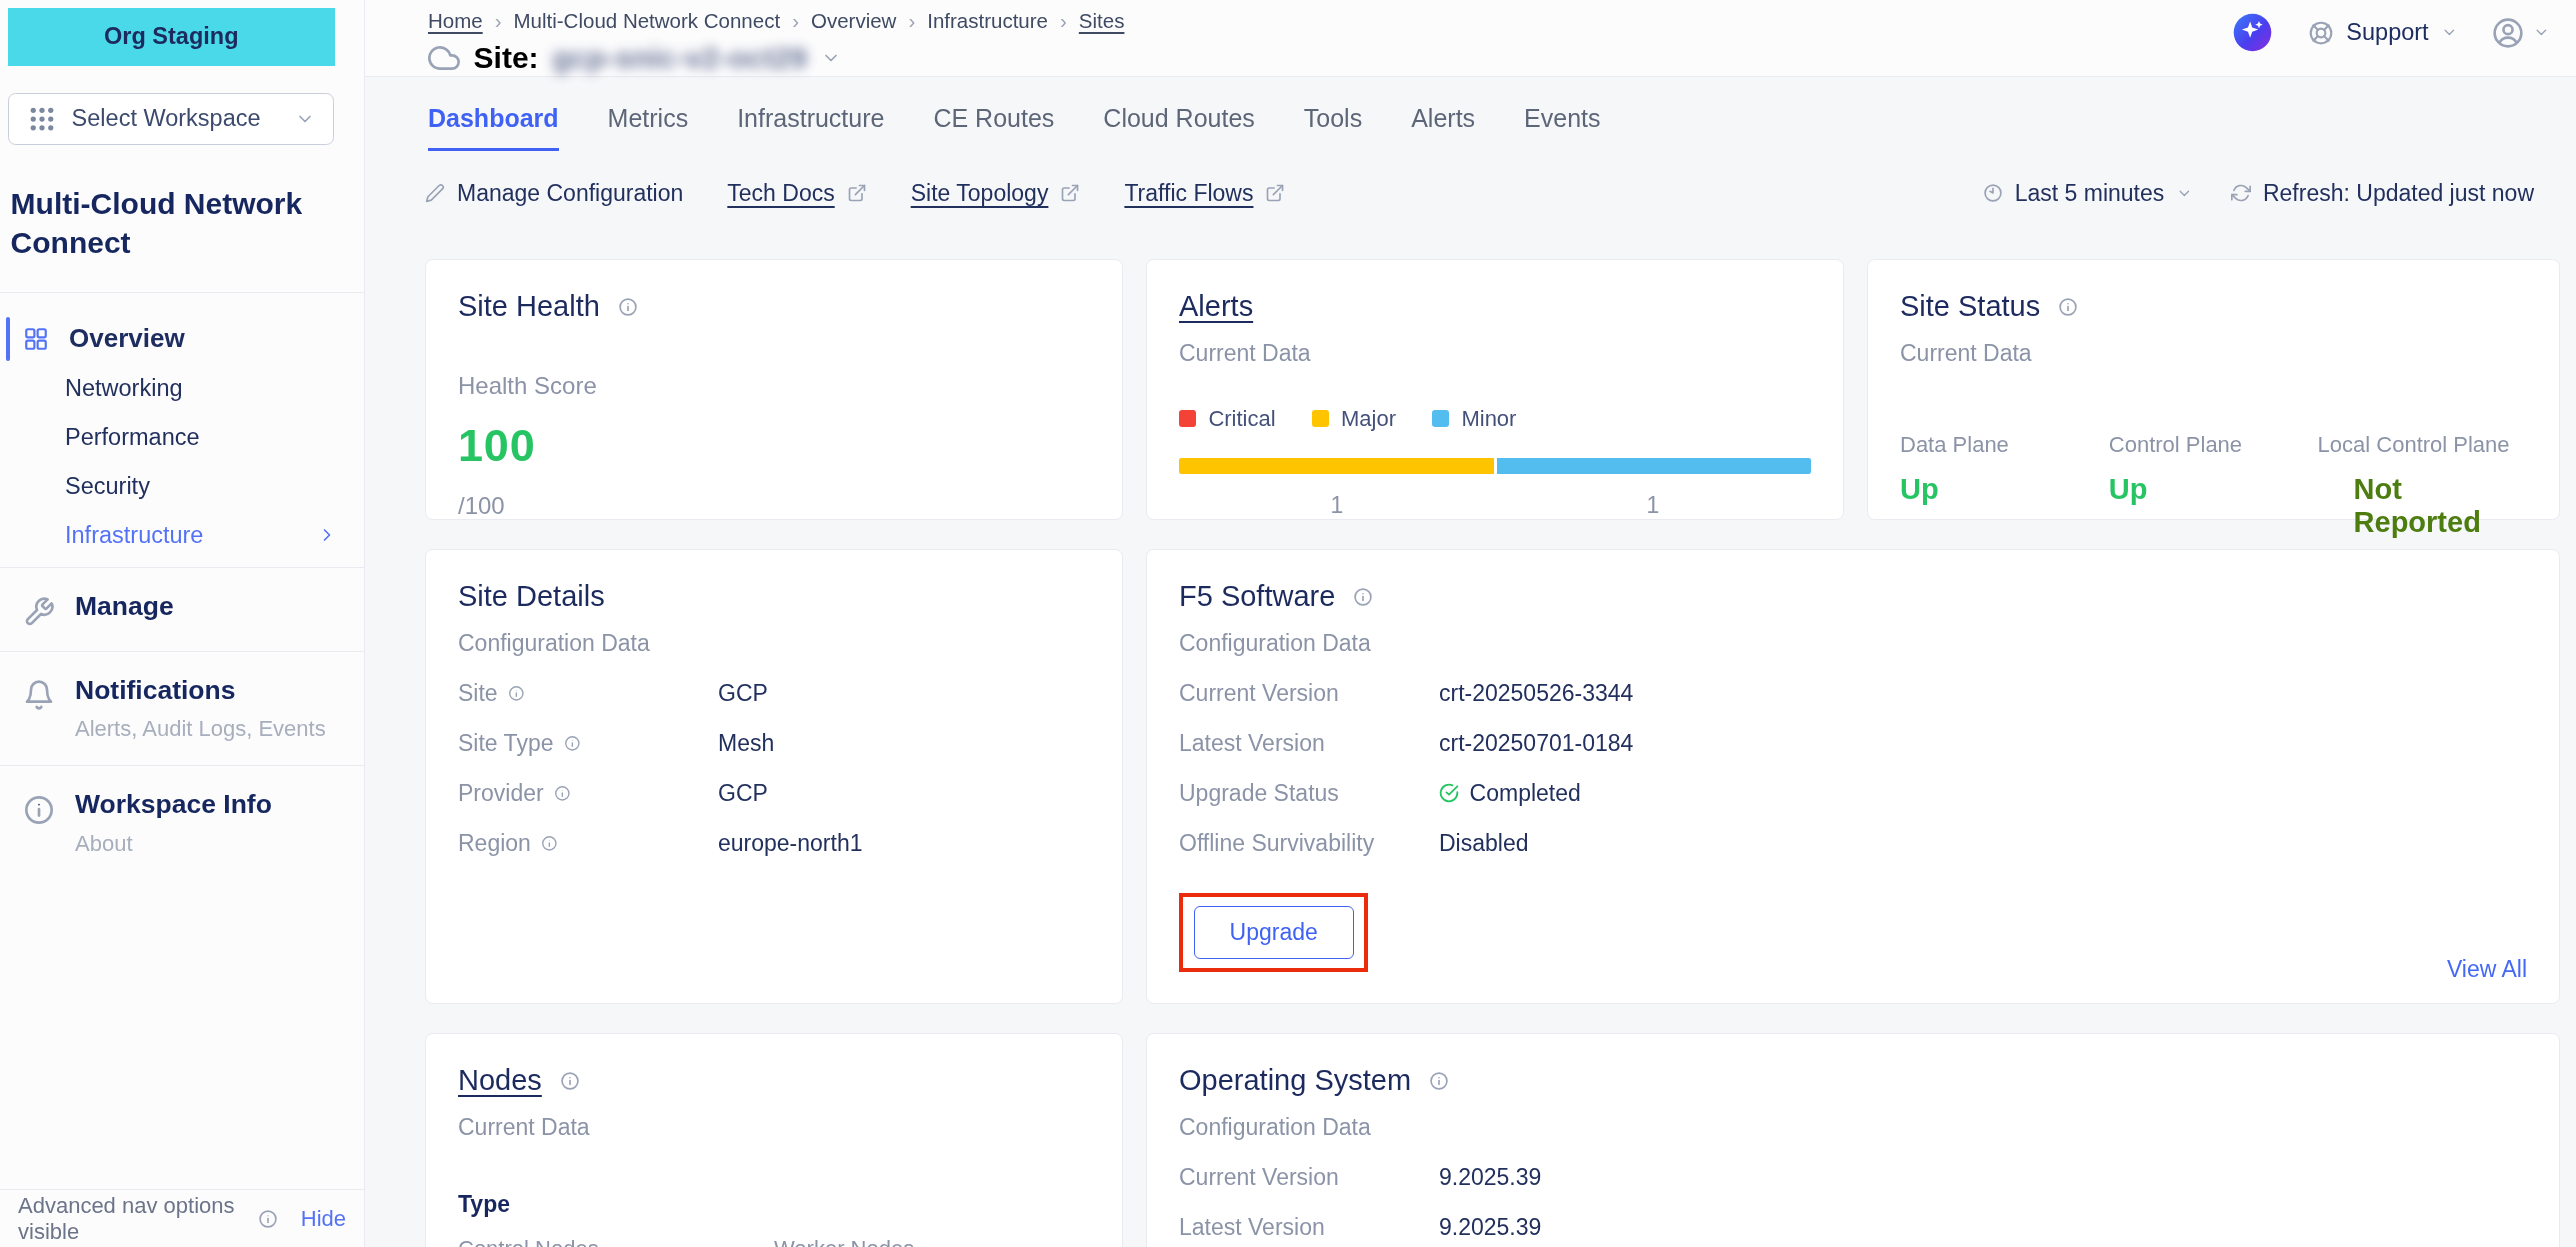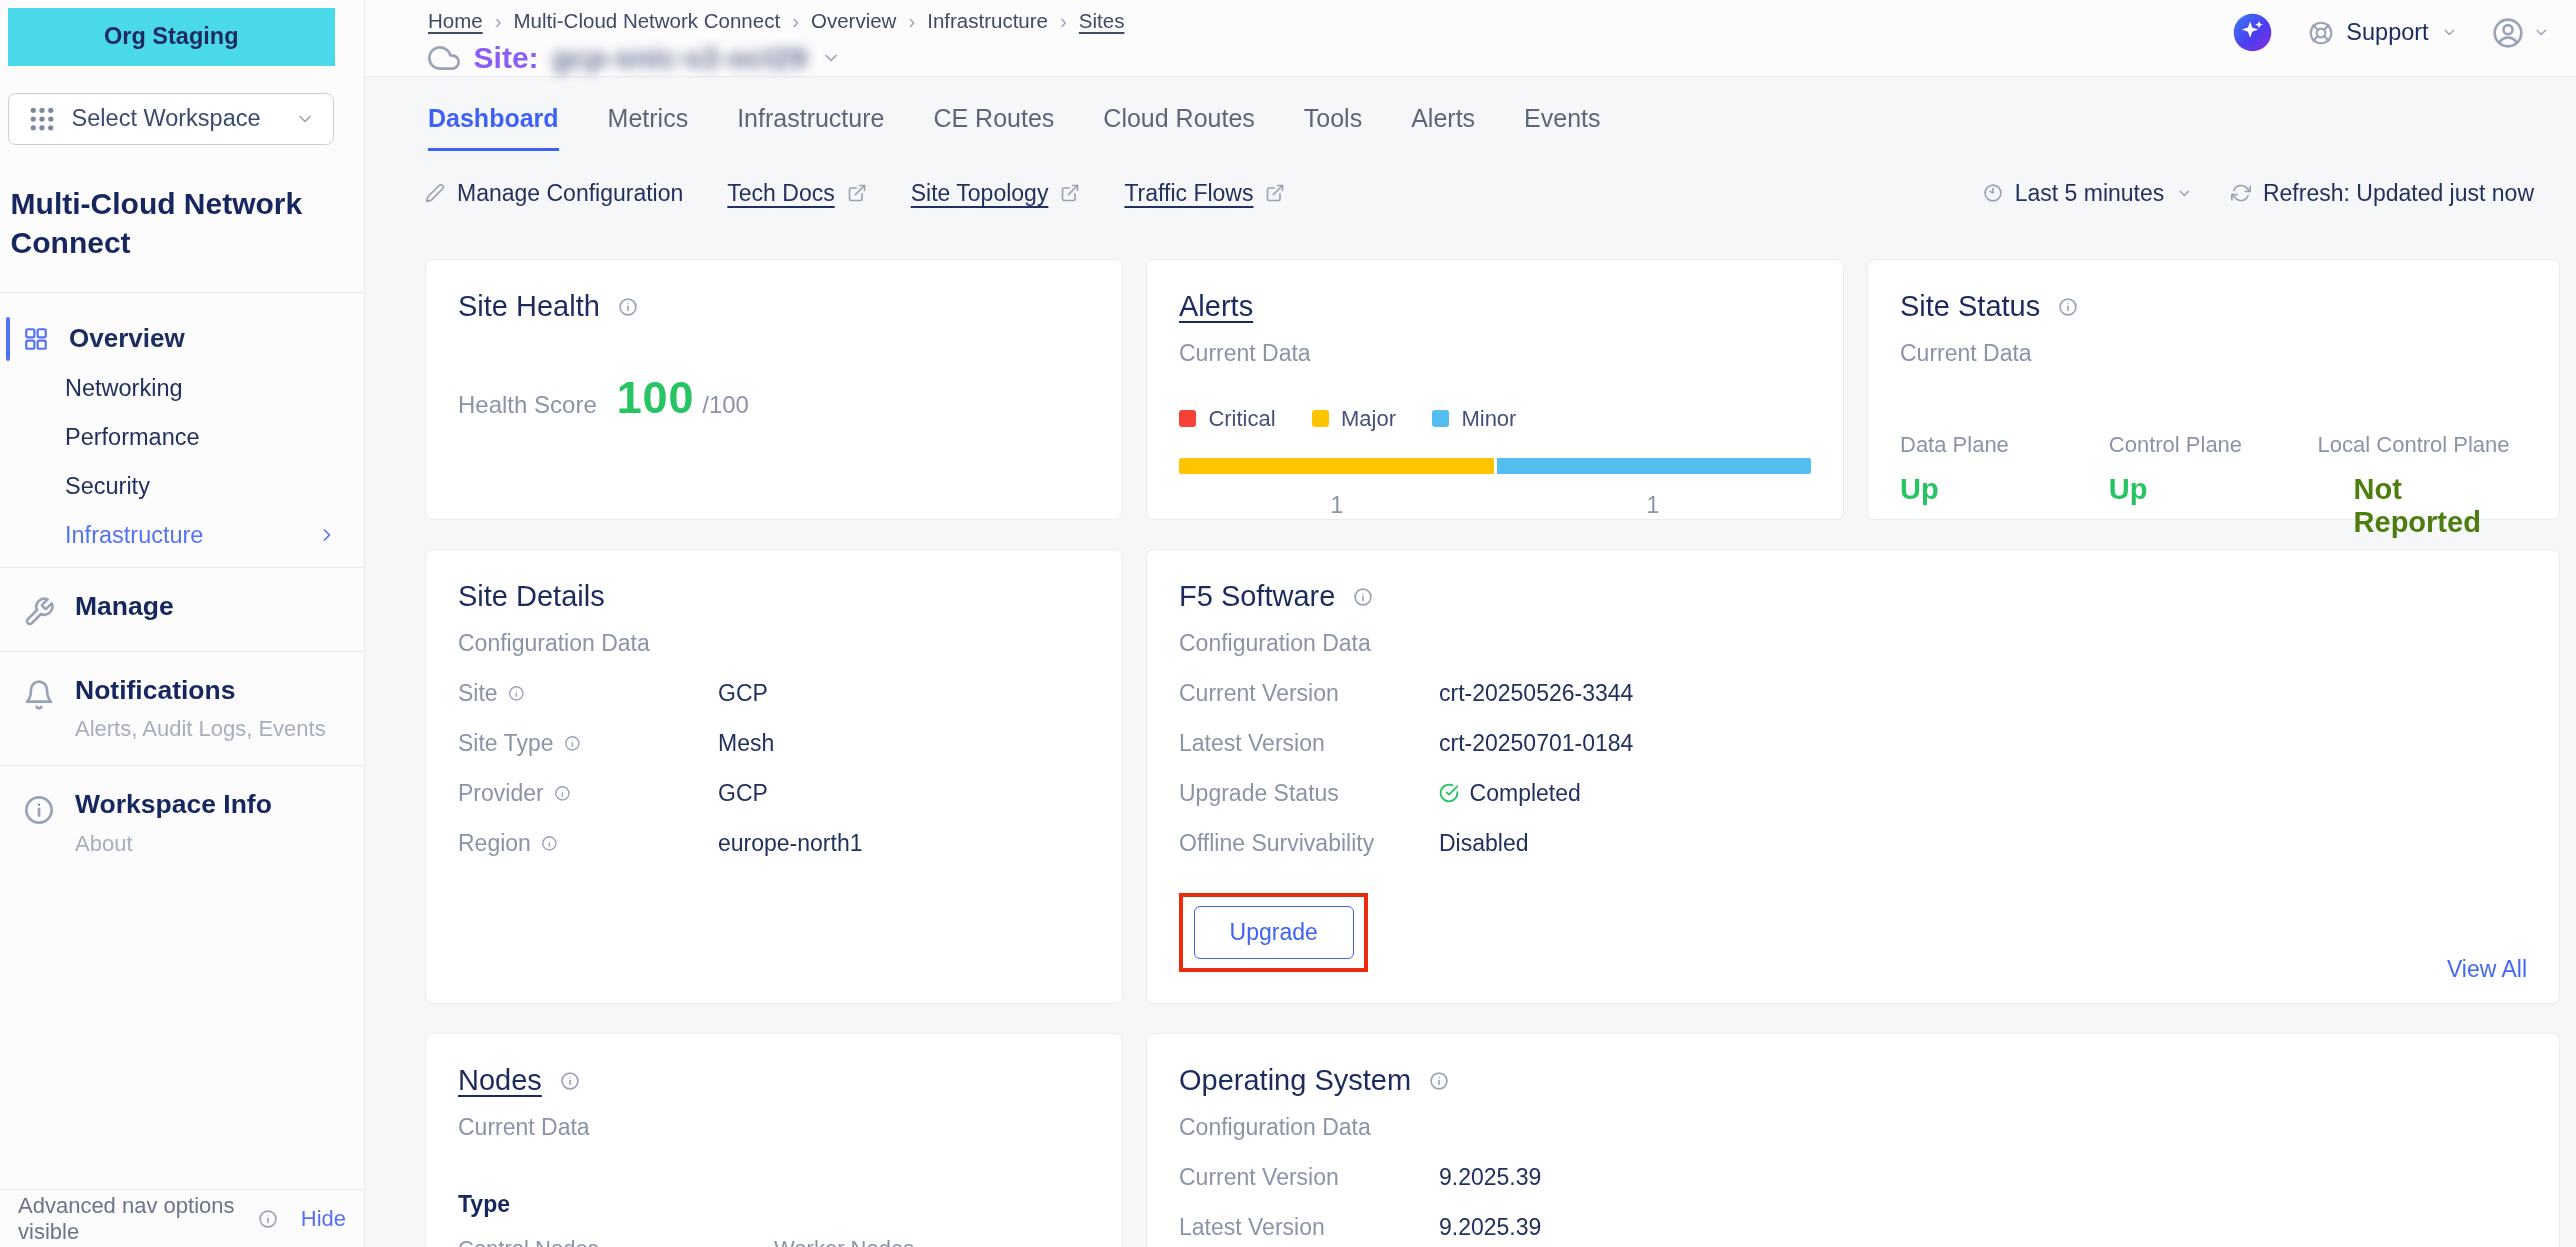--- a/index.html
+++ b/index.html
@@ -36,21 +36,21 @@
   .sb-footer .hide{color:var(--blue2);margin-left:10.6px;cursor:pointer;}
 
   
   .main{flex:1;display:flex;flex-direction:column;min-width:0;}
   .topbar{height:77px;background:var(--panel);border-bottom:0.8px solid var(--line);position:relative;padding:9px 0 0 63px;}
   .crumbs{display:flex;align-items:center;gap:12px;font-size:20.5px;color:#3f4a63;}
   .crumb{cursor:pointer;}
   .crumb.u{text-decoration:underline;text-underline-offset:3.8px;}
   .crumb-sep{color:var(--icon);font-size:20.5px;}
   .site-row{display:flex;align-items:center;gap:13.6px;margin-top:7.6px;cursor:pointer;}
-  .site-label{font-size:30px;font-weight:600;color:#8b5cf6;}
+  .site-label{font-size:30px;font-weight:600;color:#000000;}
   .blurred{font-size:30px;font-weight:600;color:#44517c;filter:blur(6px);opacity:.8;}
   .top-right{position:absolute;right:26px;top:12px;display:flex;align-items:center;gap:35px;}
   .ai-btn{width:41px;height:41px;border-radius:50%;cursor:pointer;}
   .support{display:flex;align-items:center;gap:12px;cursor:pointer;font-size:23.5px;color:#1e2d60;}
   .avatar{display:flex;align-items:center;gap:9px;cursor:pointer;}
 
   .content{flex:1;padding-left:60px;padding-right:18px;overflow:hidden;}
   .tabs{display:flex;gap:49px;margin:27px 0 0 3px;}
   .tab{font-size:25px;color:var(--gray2);padding-bottom:15px;cursor:pointer;border-bottom:3.8px solid transparent;text-align:center;}
   .tab.active{color:var(--blue);font-weight:700;border-bottom-color:var(--blue);}
@@ -61,21 +61,21 @@
 
   .cards{display:grid;grid-template-columns:698px 698px 693px;column-gap:23px;row-gap:29px;margin-top:44px;}
   .card{background:#fff;border:0.8px solid var(--line);border-radius:7.6px;padding:30px 32px;position:relative;}
   .h-sm{height:261px;} .h-md{height:455px;} .h-lg{height:318px;}
   .span2{grid-column:2/4;}
   .card-title-row{display:flex;align-items:center;gap:18px;}
   .card-title{font-size:29px;font-weight:500;color:#1c2a5e;}
   .card-title.link{text-decoration:underline;text-underline-offset:5.3px;cursor:pointer;}
   .card-sub{font-size:23px;color:var(--gray);margin-top:16.7px;}
 
-  .health-row{display:flex;align-items:baseline;gap:20px;margin-top:49px;}
+  .health-row{display:flex;align-items:baseline;gap:20px;margin-top:49px;flex-direction:column;}
   .health-label{font-size:24px;color:var(--gray);}
   .health-score{font-size:45px;font-weight:700;color:var(--green);letter-spacing:0.8px;}
   .health-suffix{font-size:24px;color:var(--gray);margin-left:-12px;}
 
   .legend{display:flex;align-items:center;gap:36px;margin-top:39px;}
   .lg-item{display:flex;align-items:center;gap:12px;font-size:22px;color:#44507a;}
   .sq{width:17.4px;height:17.4px;border-radius:3px;}
   .sq.crit{background:var(--red);} .sq.maj{background:var(--yellow);} .sq.min{background:var(--minor);}
   .bar{display:flex;gap:3px;margin-top:26px;height:16.7px;}
   .seg{flex:1;} .seg.maj{background:var(--yellow);border-radius:2.3px 0 0 2.3px;} .seg.min{background:var(--minor);border-radius:0 2.3px 2.3px 0;}

